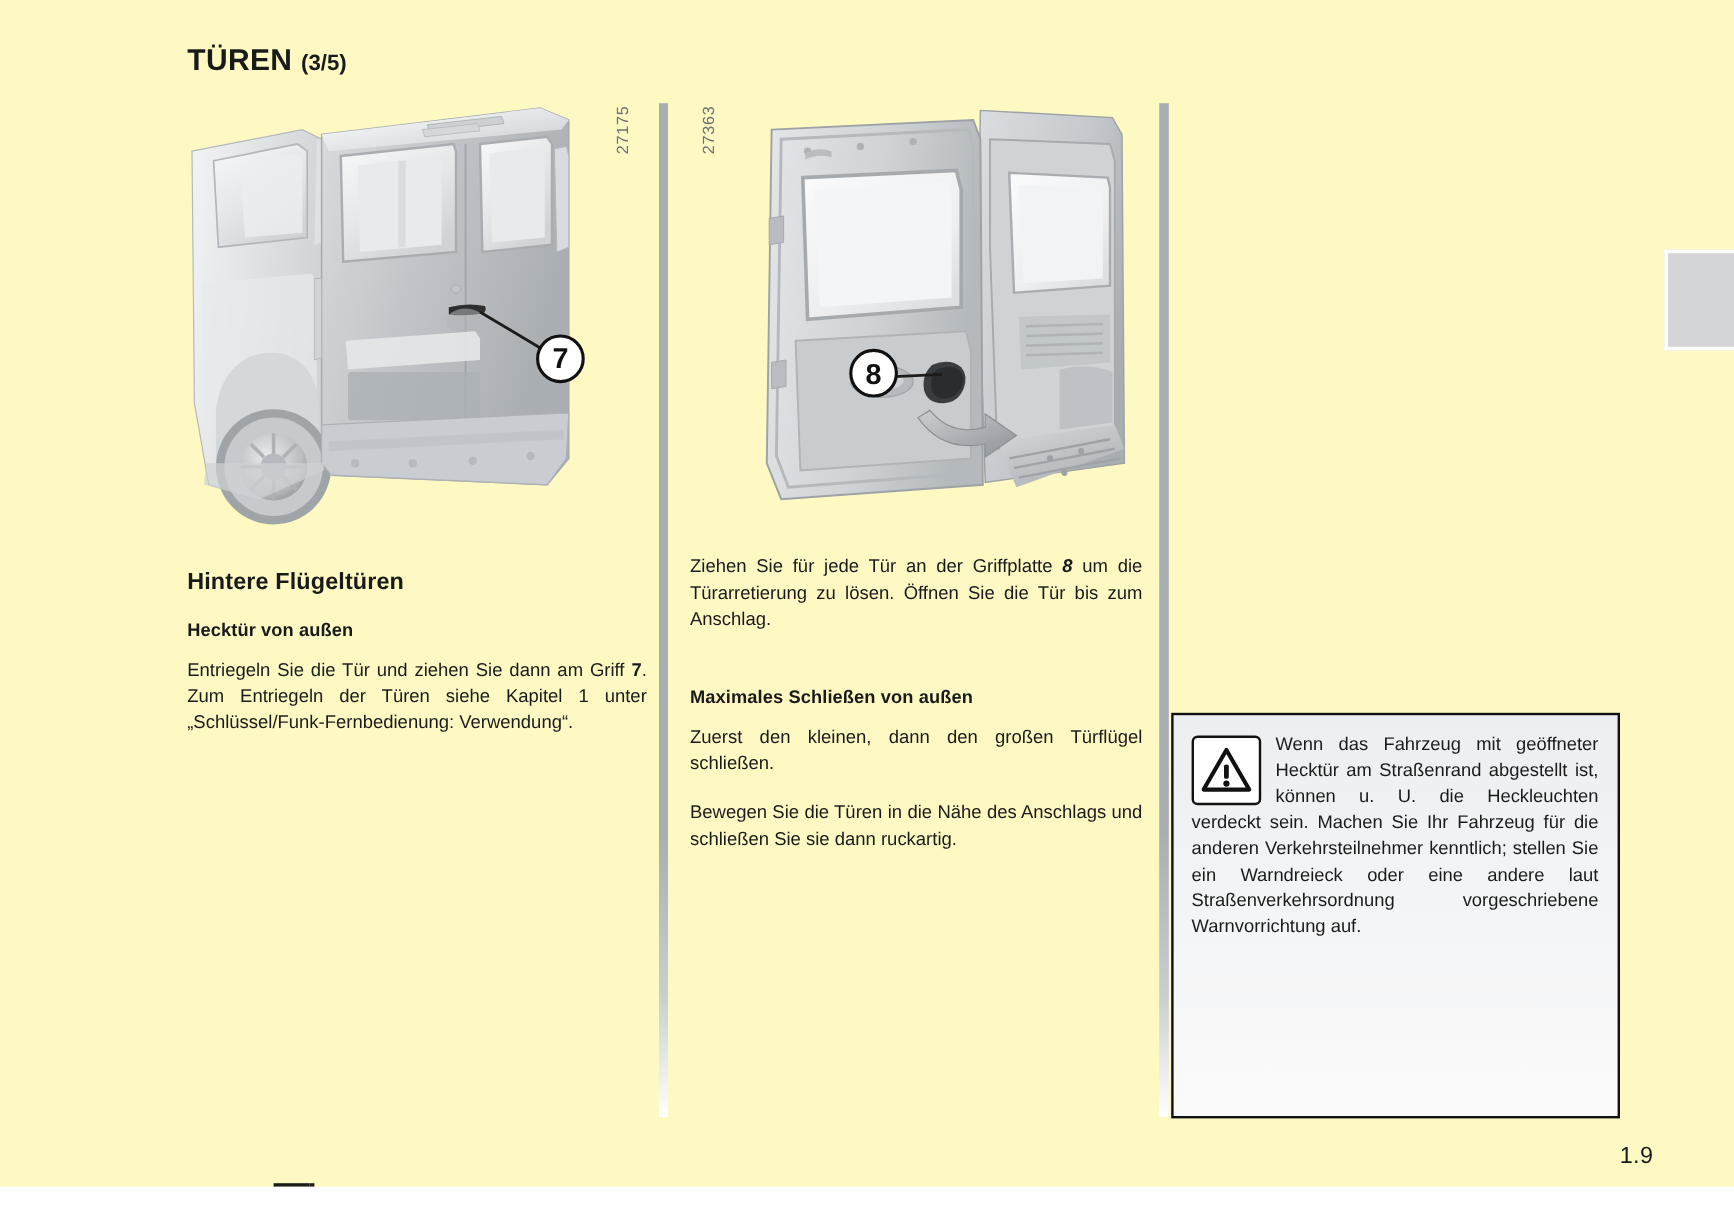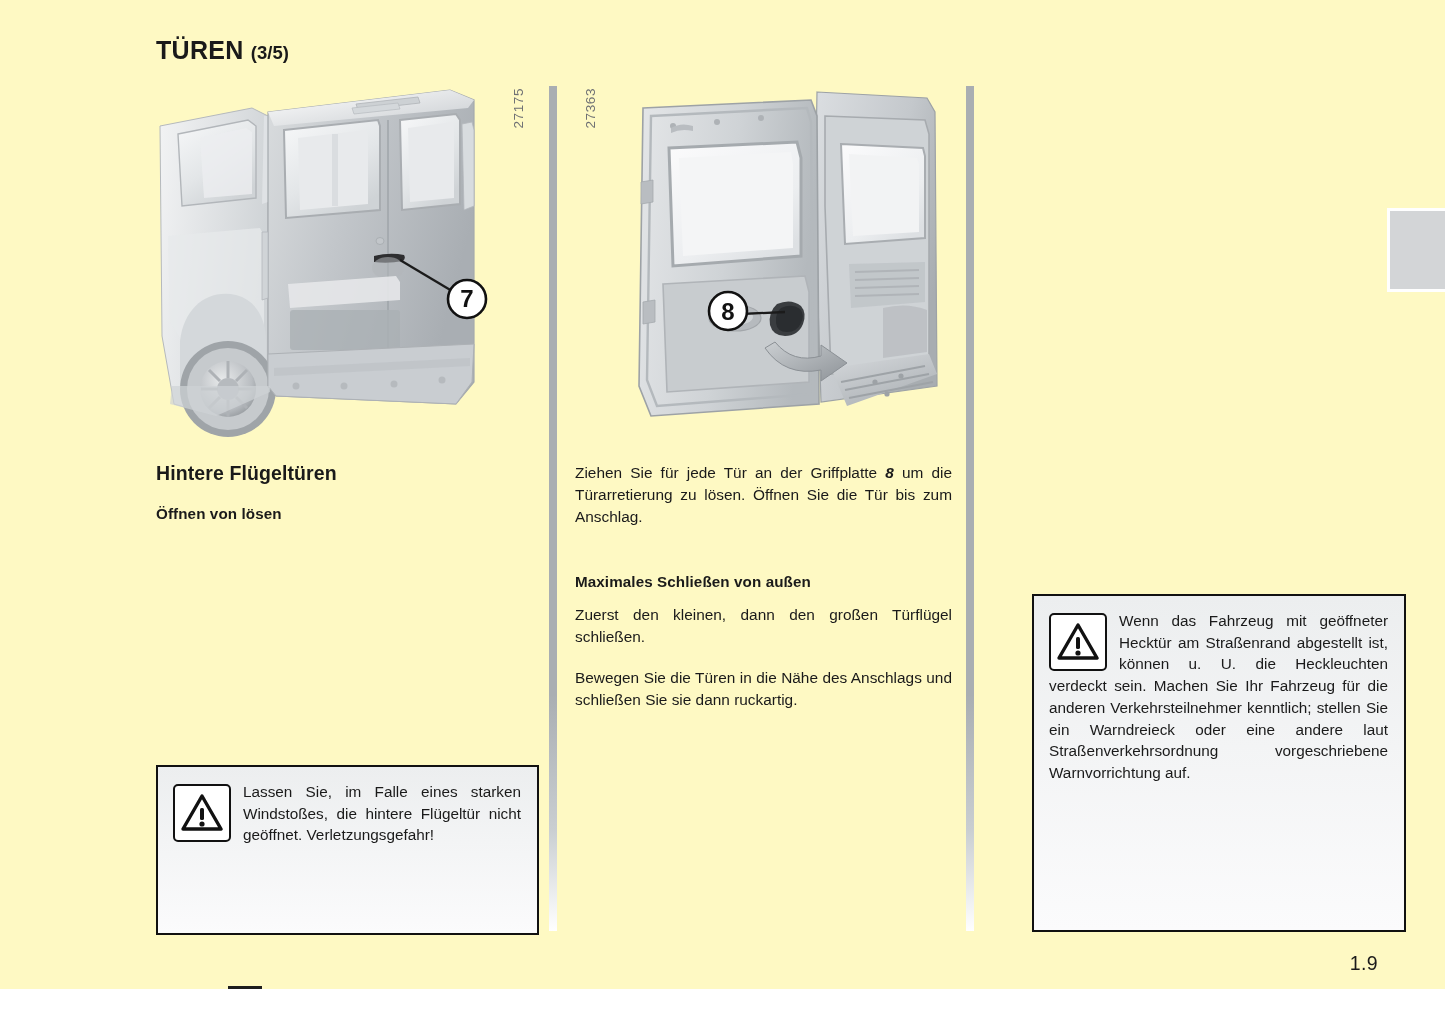--- a/index.html
+++ b/index.html
@@ -83,21 +83,21 @@
   .fig-ref.r2 { left: 583px; top: 88px; }
 
   
   .col {
     position: absolute;
   }
   .col.left   { left: 156px;  width: 383px; }
   .col.mid    { left: 575px;  width: 377px; }
 
   h2.section-title {
-    margin: 0 0 20px 0;
+    margin: 12px 0 20px 0;
     font-size: 19.5px;
     font-weight: bold;
     letter-spacing: .1px;
   }
   h3.sub-title {
     margin: 0 0 14px 0;
     font-size: 15.2px;
     font-weight: bold;
     letter-spacing: .1px;
   }
@@ -144,21 +144,21 @@
   }
   .warn-icon svg { display: block; }
 
   .warn-box.left-warn {
     left: 156px;
     top: 765px;
     width: 383px;
     height: 170px;
   }
   .warn-box.right-warn {
-    left: 1032px;
+    left: 976px;
     top: 594px;
     width: 374px;
     height: 338px;
   }
 
   
   .page-number {
     position: absolute;
     right: 67px;
     top: 952px;
@@ -395,49 +395,38 @@
         <circle cx="103" cy="225" r="19" fill="#ffffff" stroke="#111111" stroke-width="2.6"></circle>
         <text x="103" y="234" text-anchor="middle" font-family="Liberation Sans, sans-serif" font-size="24" font-weight="bold" fill="#111111">8</text>
       </g>
     </svg>
   </div>
   <div class="fig-ref r2">27363</div>
 
   <div class="col left" style="top:462px;">
     <h2 class="section-title">Hintere Flügeltüren</h2>
 
-    <h3 class="sub-title">Öffnen von lösen</h3>
-
+    <h3 class="sub-title">Hecktür von außen</h3>
+
+    <p class="body"><span>Entriegeln Sie die Tür und ziehen Sie dann am Griff </span><b>7</b><span>. Zum Entriegeln der Türen siehe Kapitel 1 unter „Schlüssel/Funk-Fernbedienung: Verwendung“.</span></p>
   </div>
 
   <div class="col mid" style="top:462px;">
 
     <p class="body"><span>Ziehen Sie für jede Tür an der Griffplatte </span><i class="refnum">8</i><span> um die Türarretierung zu lösen. Öffnen Sie die Tür bis zum Anschlag.</span></p>
 
     <div class="gap-lg"></div>
 
     <h3 class="sub-title">Maximales Schließen von außen</h3>
 
     <p class="body">Zuerst den kleinen, dann den großen Türflügel schließen.</p>
 
     <p class="body">Bewegen Sie die Türen in die Nähe des Anschlags und schließen Sie sie dann ruckartig.</p>
   </div>
 
-  <div class="warn-box left-warn">
-    <div class="warn-inner">
-      <span class="warn-icon">
-        <svg width="42" height="38" viewBox="0 0 42 38" xmlns="http://www.w3.org/2000/svg">
-          <path d="M21,2 L40,35 L2,35 Z" fill="none" stroke="#111111" stroke-width="3.4" stroke-linejoin="round"></path>
-          <rect x="19" y="14" width="4" height="12" rx="1.6" fill="#111111"></rect>
-          <circle cx="21" cy="30" r="2.6" fill="#111111"></circle>
-        </svg>
-      </span>
-      <span>Lassen Sie, im Falle eines starken Windstoßes, die hintere Flügeltür nicht geöffnet. Verletzungsgefahr!</span>
-    </div>
-  </div>
 
   <div class="warn-box right-warn">
     <div class="warn-inner">
       <span class="warn-icon">
         <svg width="42" height="38" viewBox="0 0 42 38" xmlns="http://www.w3.org/2000/svg">
           <path d="M21,2 L40,35 L2,35 Z" fill="none" stroke="#111111" stroke-width="3.4" stroke-linejoin="round"></path>
           <rect x="19" y="14" width="4" height="12" rx="1.6" fill="#111111"></rect>
           <circle cx="21" cy="30" r="2.6" fill="#111111"></circle>
         </svg>
       </span>

